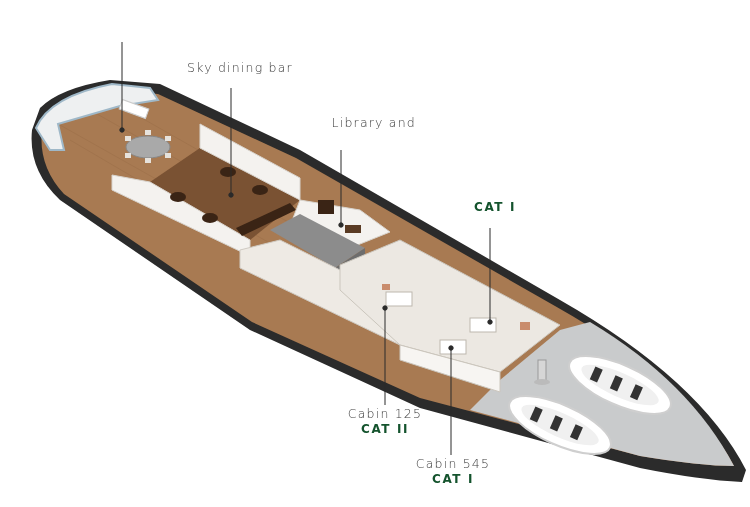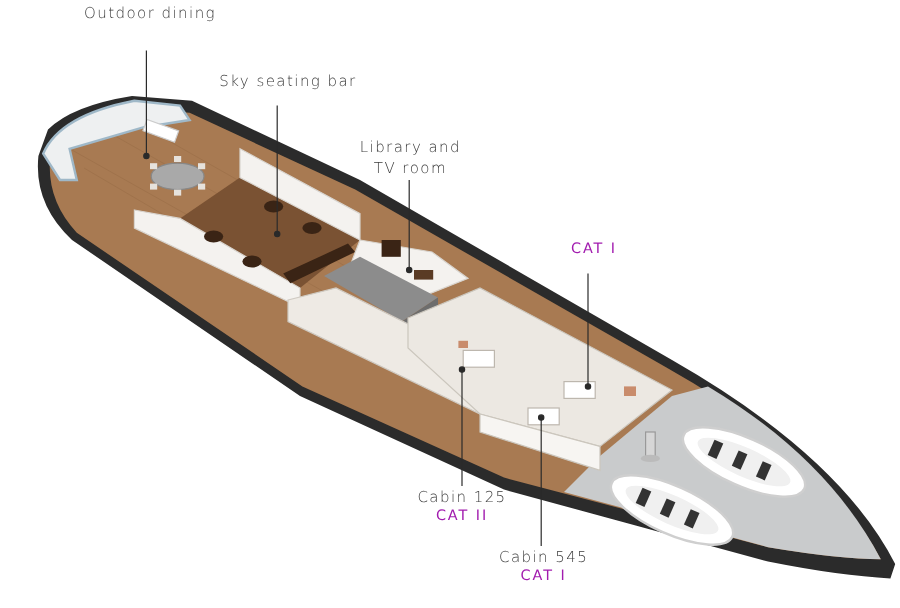--- a/index.html
+++ b/index.html
@@ -2,21 +2,21 @@
 <html><head>
 <meta charset="utf-8">
 <style>
   html, body { margin: 0; padding: 0; background: #ffffff; }
   body { width: 750px; height: 507px; position: relative; overflow: hidden;
          font-family: "DejaVu Sans", sans-serif; }
   #stage { position: absolute; left: 0; top: 0; width: 750px; height: 507px; }
   .label { position: absolute; text-align: center; color: #3d3d3d;
            font-size: 12.5px; letter-spacing: 1.2px; line-height: 17px; white-space: nowrap;
            font-family: "DejaVu Sans", sans-serif; font-weight: 300; }
-  .cat { color: #a21caf; font-weight: normal; letter-spacing: 1.6px; font-size: 12px; line-height: 14px; }
+  .cat { color: #14532d; font-weight: bold; letter-spacing: 1.6px; font-size: 12px; line-height: 14px; }
 </style>
 </head>
 <body>
 
 <div id="stage">
   <svg width="750" height="507" viewBox="0 0 750 507">
 
     <path d="M 40 108 Q 60 88 110 80 L 160 84 L 300 150 L 560 300 Q 700 380 746 470 L 742 482 Q 700 480 640 468 L 420 408 L 250 330 L 60 200 Q 28 170 32 130 Z" fill="#2b2b2b"></path>
 
     <path d="M 48 112 Q 66 96 112 90 L 158 94 L 296 158 L 555 306 Q 690 382 734 466 Q 700 466 640 456 L 420 398 L 252 322 L 64 194 Q 38 166 42 130 Z" fill="#a87a52"></path>
@@ -106,30 +106,28 @@
         <circle cx="490" cy="322" r="2.2"></circle>
       <line x1="385" y1="308" x2="385" y2="405"></line>
         <circle cx="385" cy="308" r="2.2"></circle>
       <line x1="451" y1="348" x2="451" y2="455"></line>
         <circle cx="451" cy="348" r="2.2"></circle>
     </g>
   </svg>
 
   
   <div class="label" style="left:60px; top:2px; width:130px;">
-    <div>Outdoor dining</div>
   </div>
 
   <div class="label" style="left:180px; top:59px; width:120px;">
-    <div>Sky seating bar</div>
+    <div>Sky dining bar</div>
   </div>
 
-  <div class="label" style="left:292px; top:114px; width:100px;">
+  <div class="label" style="left:316px; top:114px; width:100px;text-align:right;">
     <div>Library and</div>
-    <div>TV room</div>
   </div>
 
   <div class="label" style="left:445px; top:200px; width:100px;">
     <div class="cat">CAT I</div>
   </div>
 
   <div class="label" style="left:335px; top:405px; width:100px;">
     <div>Cabin 125</div>
     <div class="cat">CAT II</div>
   </div>

